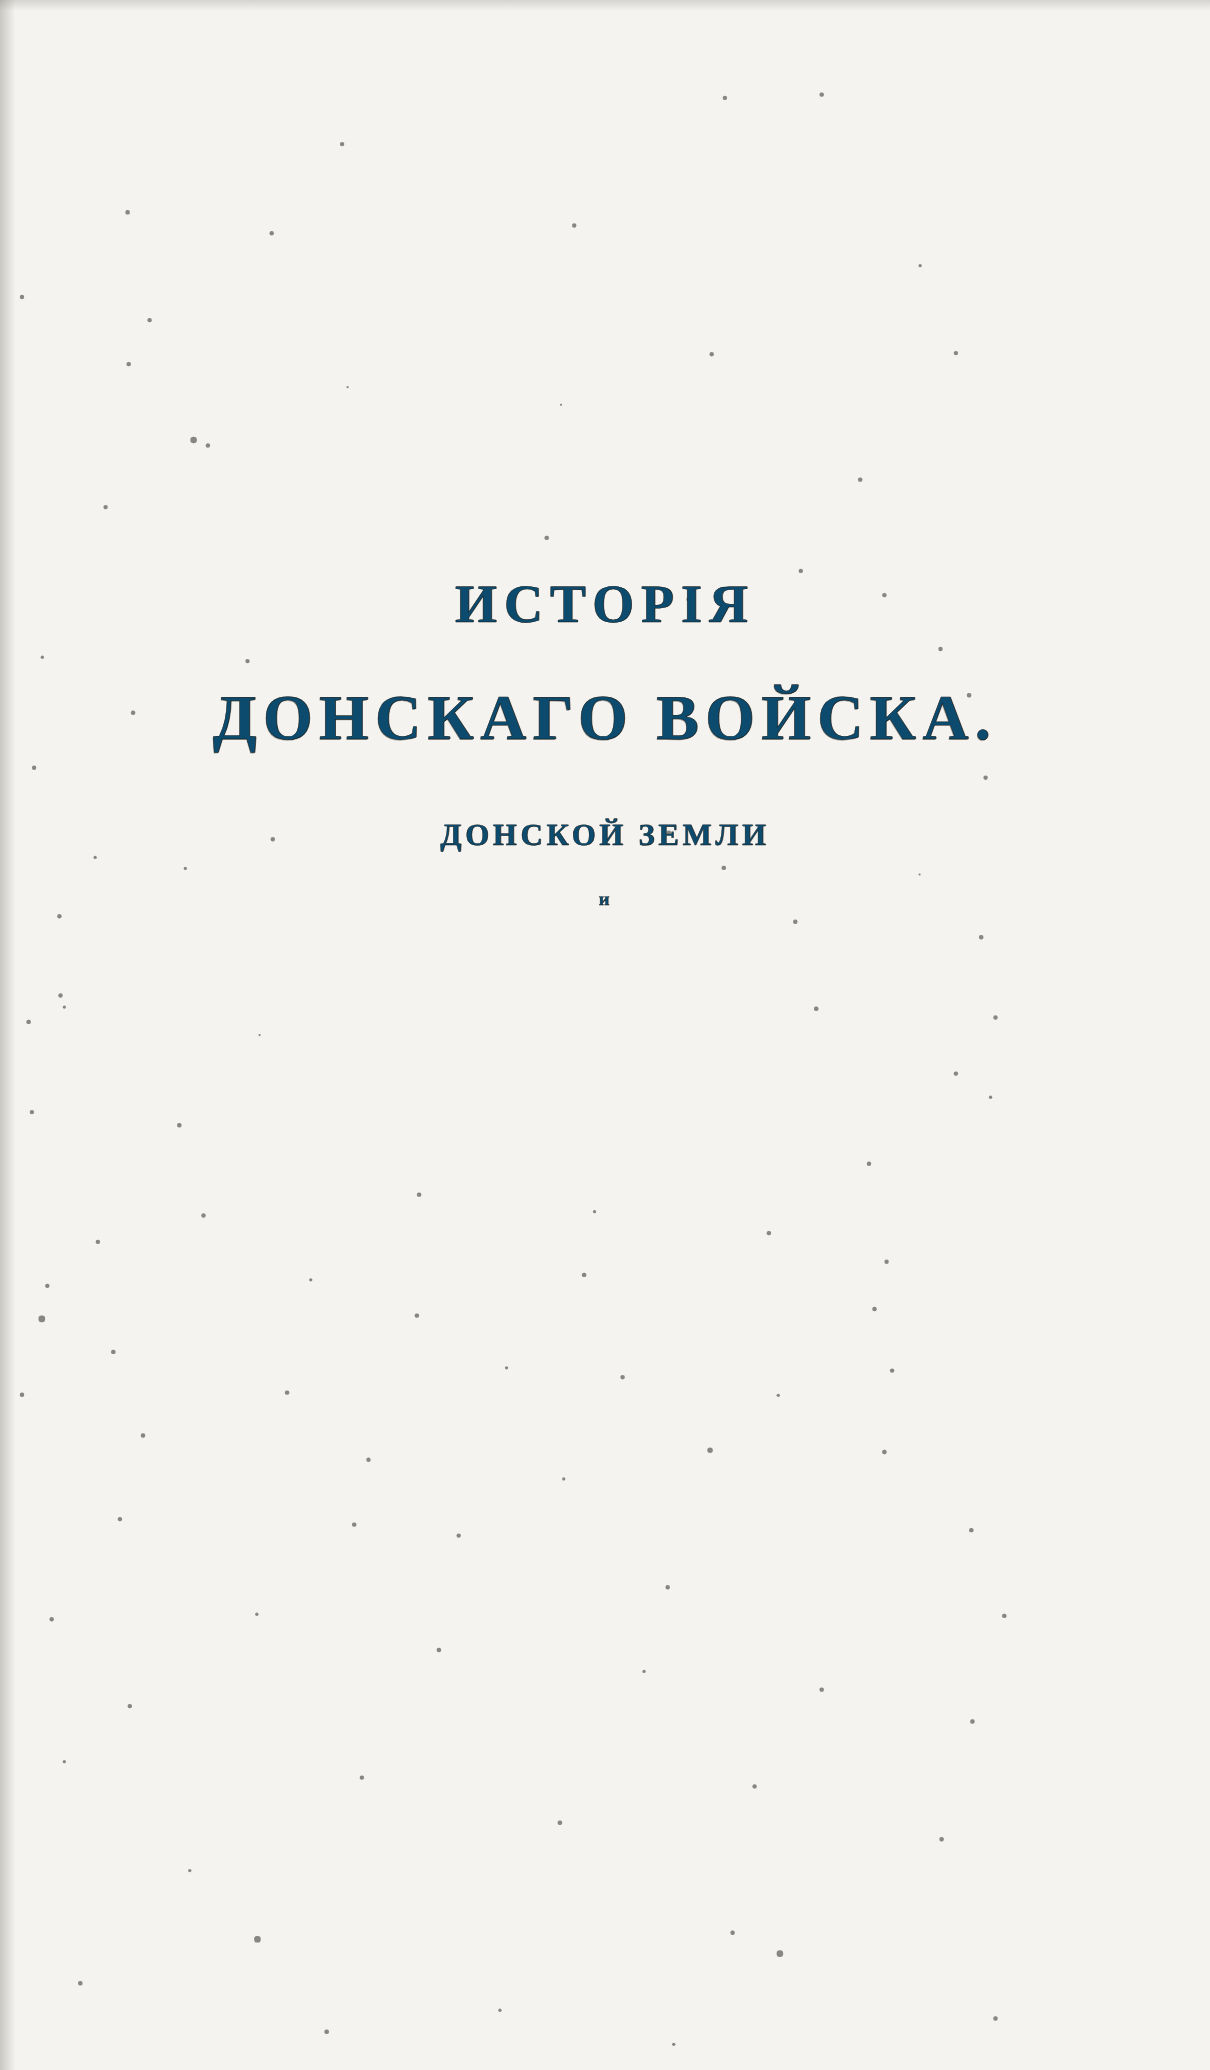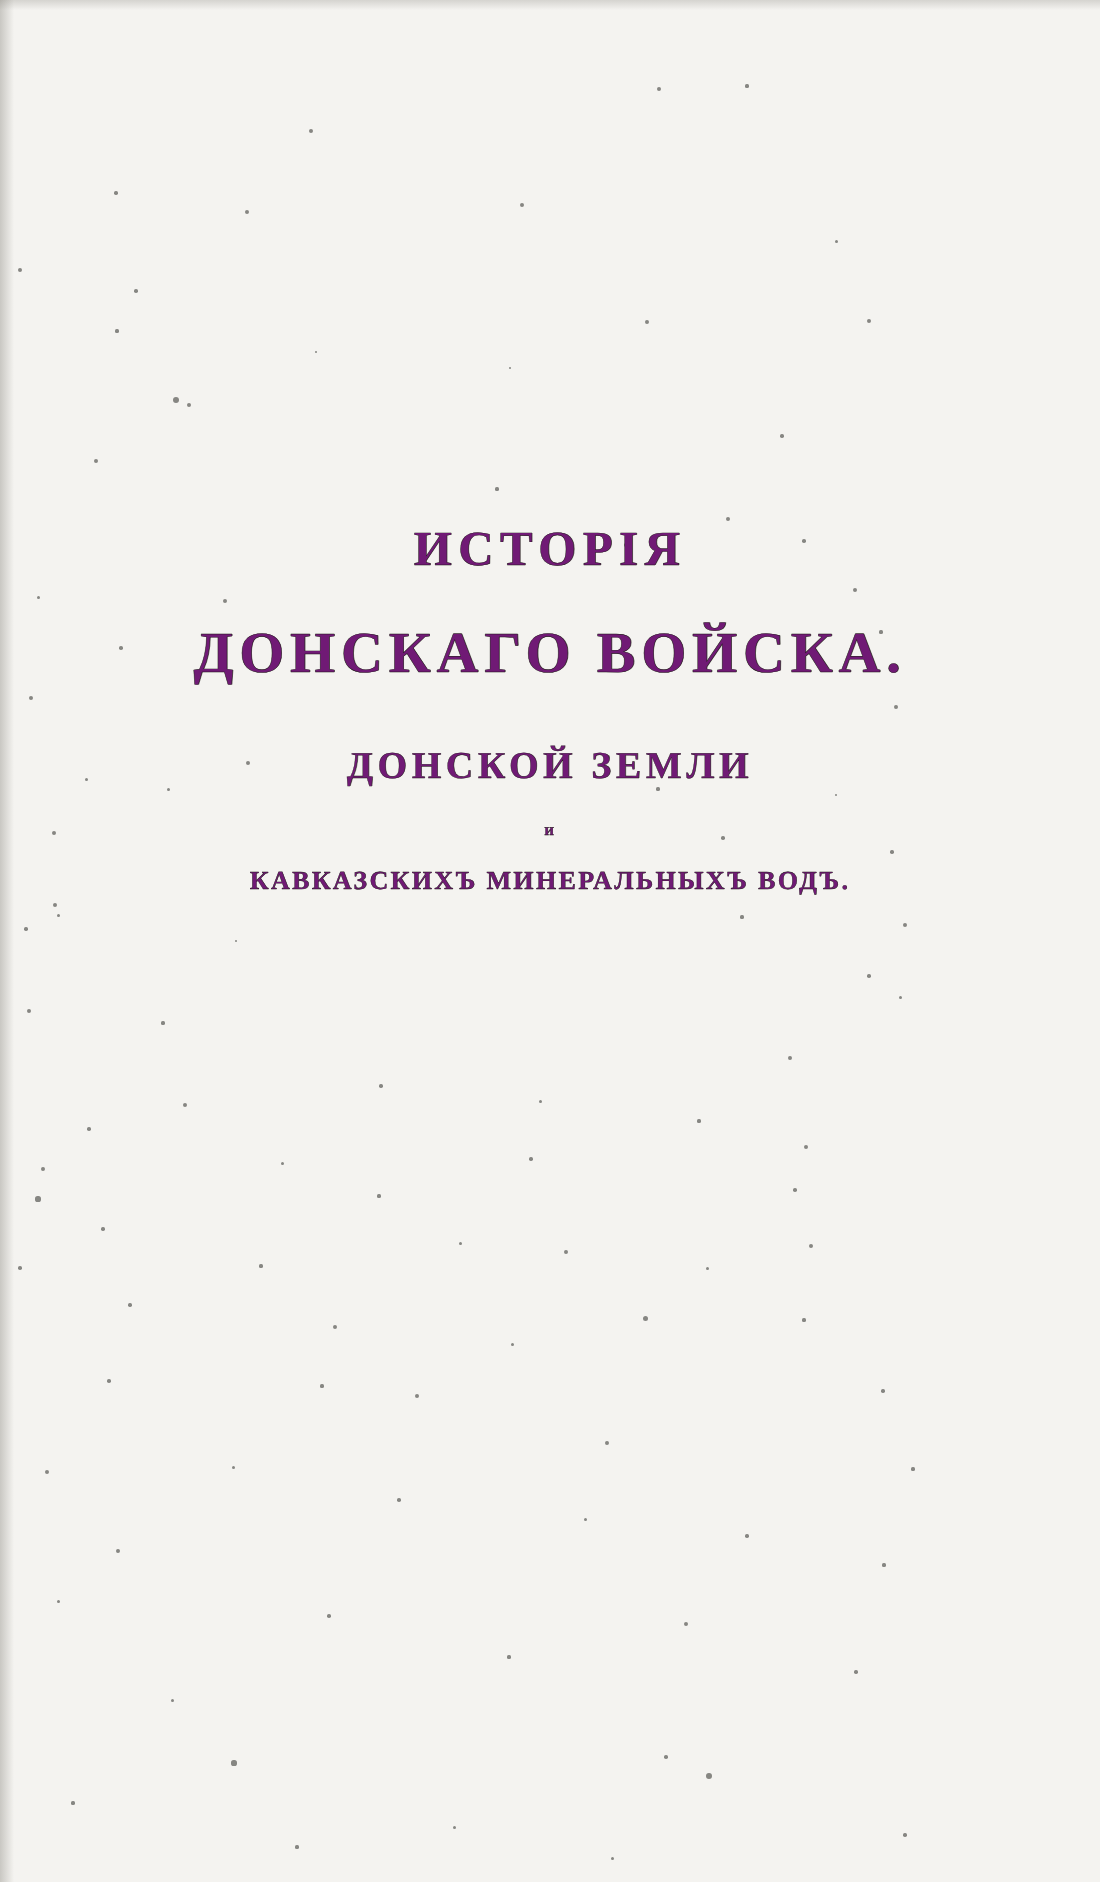--- a/index.html
+++ b/index.html
@@ -45,21 +45,21 @@
     pointer-events: none;
   }
   .title-block {
     position: absolute;
     left: 0;
     right: 0;
     top: 520px;
     text-align: center;
   }
   .line {
-    color: #701a75;
+    color: #0c4a6e;
     font-family: "Liberation Serif", serif;
     font-weight: bold;
     letter-spacing: 0.10em;
     text-rendering: geometricPrecision;
     white-space: nowrap;
   }
   .l-history {
     font-size: 49px;
     letter-spacing: 0.13em;
     margin-bottom: 42px;
@@ -72,21 +72,21 @@
     text-shadow: 0.7px 0 0 rgba(23,22,15,.6), -0.5px 0.4px 0 rgba(23,22,15,.4);
   }
   .l-opisanie {
     font-size: 32px;
     letter-spacing: 0.16em;
     font-weight: normal;
     margin-bottom: 42px;
     text-shadow: 0.4px 0 0 rgba(23,22,15,.4);
   }
   .l-zemli {
-    font-size: 38px;
+    font-size: 28px;
     letter-spacing: 0.12em;
     margin-bottom: 32px;
     text-shadow: 0.6px 0 0 rgba(23,22,15,.5);
   }
   .l-i {
     font-size: 17px;
     letter-spacing: 0.1em;
     margin-bottom: 26px;
   }
   .l-waters {
@@ -208,16 +208,15 @@
       <span style="left: 903.3px; top: 1833.3px; width: 3.4px; height: 3.4px;"></span>
       <span style="left: 295.4px; top: 1845.4px; width: 3.2px; height: 3.2px;"></span>
       <span style="left: 610.5px; top: 1856.5px; width: 3px; height: 3px;"></span>
     </div>
 
   <div class="title-block">
     <div class="line l-history">ИСТОРІЯ</div>
     <div class="line l-main">ДОНСКАГО ВОЙСКА.</div>
     <div class="line l-zemli">ДОНСКОЙ ЗЕМЛИ</div>
     <div class="line l-i">и</div>
-    <div class="line l-waters">КАВКАЗСКИХЪ МИНЕРАЛЬНЫХЪ ВОДЪ.</div>
   </div>
 
 </div>
 
 </body></html>

